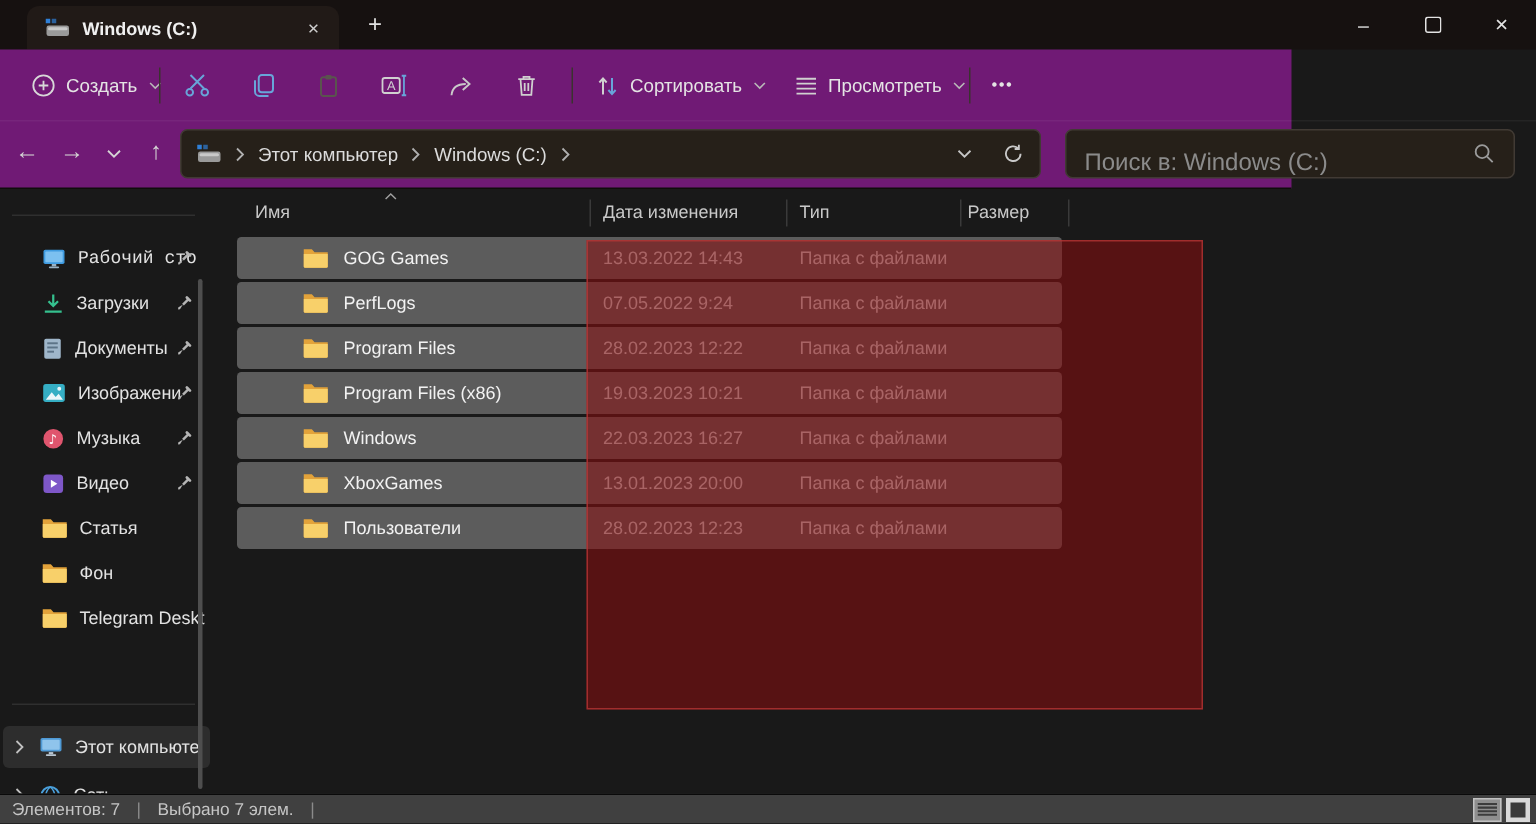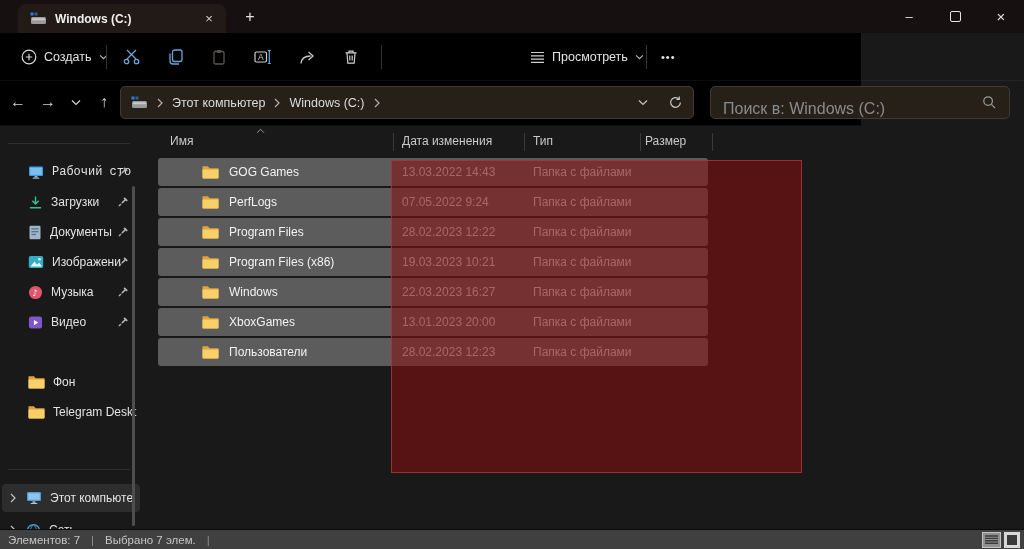--- a/index.html
+++ b/index.html
@@ -14,21 +14,21 @@
   .tab { position:absolute; left:18px; top:4px; width:208px; height:29px; background:#211a17;
          border-radius:8px 8px 0 0; display:flex; align-items:center; padding:0 8px 0 12px; }
   .tab-title { font-weight:bold; font-size:12px; color:#f0f0f0; margin-left:8px; }
   .tab-close { margin-left:auto; width:18px; height:18px; display:flex; align-items:center; justify-content:center;
                color:#cfcfcf; font-size:13px; border-radius:3px; }
   .newtab { position:absolute; left:240px; top:7px; width:20px; height:20px; display:flex; align-items:center;
             justify-content:center; color:#e0e0e0; font-size:16px; }
   .wincontrols { position:absolute; right:0; top:0; height:33px; display:flex; }
   .winbtn { width:46px; height:33px; display:flex; align-items:center; justify-content:center; color:#e3e3e3; font-size:13px; }
   
-  .chrome { position:absolute; left:0; top:33px; width:861px; height:93px; background:#000000; border-bottom:1px solid #0f0d0c; }
+  .chrome { position:absolute; left:0; top:33px; width:861px; height:93px; background:#701a75; border-bottom:1px solid #0f0d0c; }
   .toolbar { position:absolute; left:0; top:0; width:1024px; height:48px; border-bottom:1px solid rgba(255,255,255,0.05); }
   .tbtn { position:absolute; top:8px; height:32px; display:flex; align-items:center; gap:7px; padding:0 9px;
           border-radius:4px; color:#e4e4e4; font-size:12.5px; }
   .icobtn { position:absolute; top:7px; width:36px; height:34px; display:flex; align-items:center; justify-content:center; border-radius:4px; }
   .tsep { position:absolute; top:12px; width:1px; height:24px; background:#3a332e; }
   .navrow { position:absolute; left:0; top:48px; width:1024px; height:45px; }
   .navbtn { position:absolute; top:5px; width:28px; height:32px; display:flex; align-items:center; justify-content:center;
             color:#d5d5d5; font-size:16px; border-radius:4px; }
   .addressbox { position:absolute; left:120px; top:5px; width:574px; height:33px; background:#262019;
                 border:1px solid #413a34; border-radius:5px; display:flex; align-items:center; padding:0 10px; gap:9px; }
@@ -145,20 +145,30 @@
         <path d="M9.5 2l4.5 4-4.5 4" fill="none" stroke="#c9c9c9" stroke-width="1.3"></path>
       </svg>
     </div>
     <div class="icobtn" style="left:333px;">
       <svg width="16" height="16" viewBox="0 0 16 16">
         <path d="M2.5 3.8h11M6 3.8V2.2h4v1.6M4 3.8l.8 10.4h6.4L12 3.8M6.8 6.4v5.2M9.2 6.4v5.2" fill="none" stroke="#cfcfcf" stroke-width="1.2"></path>
       </svg>
     </div>
     <div class="tsep" style="left:381px;"></div>
 
+    <div class="tbtn" style="left:388px;">
+      <svg width="16" height="15" viewBox="0 0 16 15">
+        <path d="M5 13V2.5M2.6 5L5 2.3 7.4 5" fill="none" stroke="#d0d0d0" stroke-width="1.3"></path>
+        <path d="M11 2v10.5M8.6 10L11 12.7 13.4 10" fill="none" stroke="#68a5d9" stroke-width="1.3"></path>
+      </svg>
+      <span>Сортировать</span>
+      <svg width="9" height="6" viewBox="0 0 10 7">
+          <polyline points="1,1.5 5,5.5 9,1.5" fill="none" stroke="#b9b9b9" stroke-width="1.2"></polyline>
+        </svg>
+    </div>
     <div class="tbtn" style="left:521px;">
       <svg width="15" height="14" viewBox="0 0 15 14">
         <path d="M1 2.5h13M1 5.8h13M1 9.1h13M1 12.4h13" stroke="#d0d0d0" stroke-width="1.2"></path>
       </svg>
       <span>Просмотреть</span>
       <svg width="9" height="6" viewBox="0 0 10 7">
           <polyline points="1,1.5 5,5.5 9,1.5" fill="none" stroke="#b9b9b9" stroke-width="1.2"></polyline>
         </svg>
     </div>
     <div class="tsep" style="left:646px;"></div>
@@ -329,20 +339,29 @@
         <svg width="11" height="11" viewBox="0 0 12 12">
           <g transform="rotate(45 6 6)" fill="#b5b5b5">
             <rect x="5.1" y="1.4" width="1.8" height="5.4"></rect>
             <rect x="3.4" y="0.2" width="5.2" height="2" rx="1"></rect>
             <path d="M6 6.8l.9 4L6 11.8l-.9-1z"></path>
           </g>
         </svg>
       </span>
   </div>
 
+  <div class="side-item" style="top:211px;">
+    <span class="ic">
+        <svg width="17" height="14" viewBox="0 0 17 14">
+          <path d="M0.5 1.2h5.4l1.8 2h8.8v9.3a1 1 0 0 1-1 1h-14a1 1 0 0 1-1-1z" fill="#e2a23a"></path>
+          <path d="M0.5 4.4h16v8.1a1 1 0 0 1-1 1h-14a1 1 0 0 1-1-1z" fill="#f8d06a"></path>
+        </svg>
+      </span>
+    <span class="lbl">Статья</span>
+  </div>
   <div class="side-item" style="top:241px;">
     <span class="ic">
         <svg width="17" height="14" viewBox="0 0 17 14">
           <path d="M0.5 1.2h5.4l1.8 2h8.8v9.3a1 1 0 0 1-1 1h-14a1 1 0 0 1-1-1z" fill="#e2a23a"></path>
           <path d="M0.5 4.4h16v8.1a1 1 0 0 1-1 1h-14a1 1 0 0 1-1-1z" fill="#f8d06a"></path>
         </svg>
       </span>
     <span class="lbl">Фон</span>
   </div>
   <div class="side-item" style="top:271px;">

